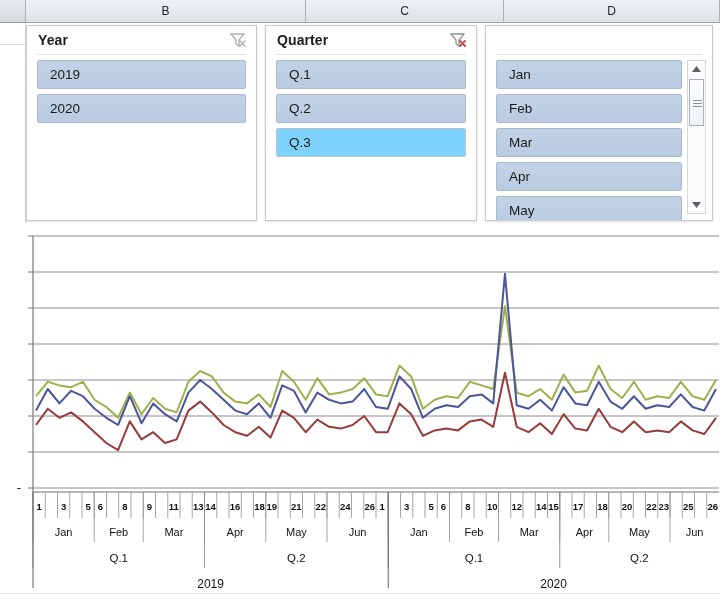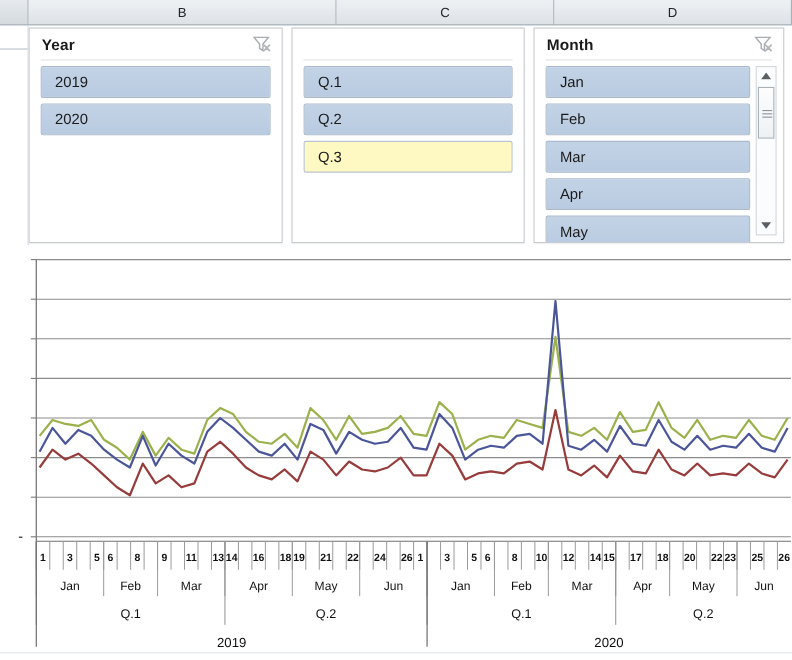--- a/index.html
+++ b/index.html
@@ -61,21 +61,21 @@
     position:absolute; left:10px; right:10px; top:28px; height:1px;
     background:#dfe3e7;
   }
   .slicer-items{
     position:absolute; left:10px; top:34px; right:10px; bottom:6px;
   }
   .sitem{
     position:relative; height:29px; margin-bottom:5px;
     border:1px solid #b9c4d4; border-radius:2px;
     box-sizing:border-box;
-    background:#fef9c3;
+    background:#7dd3fc;
     font-size:13.5px; color:#1a1a1a;
     line-height:27px; padding-left:12px;
   }
   .sitem.sel{
     background:linear-gradient(#c3d3e6,#b9cbe1);
     border-color:#aab9cc;
   }
 
   
   .slicer-items.with-sb{ right:30px; }
@@ -153,38 +153,38 @@
       </div>
     </div>
     <div class="slicer-rule"></div>
     <div class="slicer-items">
       <div class="sitem sel">2019</div>
       <div class="sitem sel">2020</div>
     </div>
   </div>
 
   <div class="slicer" style="left:265px; top:25px; width:212px; height:196px;">
+    <div class="slicer-header">
+      <div class="slicer-title">Quarter</div>
+      <div class="clear-filter">
+        <svg width="18" height="17" viewBox="0 0 18 17">
+          <path d="M2 2 H15 L10 8 V14 L7 12 V8 Z" fill="none" stroke="#8d9298" stroke-width="1.3"></path>
+          <path d="M11 9 L16 14 M16 9 L11 14" stroke="#c0504d" stroke-width="1.9" stroke-linecap="round"></path>
+        </svg>
+      </div>
+    </div>
     <div class="slicer-rule"></div>
     <div class="slicer-items">
       <div class="sitem sel">Q.1</div>
       <div class="sitem sel">Q.2</div>
       <div class="sitem">Q.3</div>
     </div>
   </div>
 
   <div class="slicer" style="left:485px; top:25px; width:228px; height:196px;">
-    <div class="slicer-header">
-      <div class="slicer-title">Month</div>
-      <div class="clear-filter">
-        <svg width="18" height="17" viewBox="0 0 18 17">
-          <path d="M2 2 H15 L10 8 V14 L7 12 V8 Z" fill="none" stroke="#a9adb2" stroke-width="1.3"></path>
-          <path d="M11 9 L16 14 M16 9 L11 14" stroke="#b2b6bb" stroke-width="1.6" stroke-linecap="round"></path>
-        </svg>
-      </div>
-    </div>
     <div class="slicer-rule"></div>
     <div class="slicer-items with-sb">
       <div class="sitem sel">Jan</div>
       <div class="sitem sel">Feb</div>
       <div class="sitem sel">Mar</div>
       <div class="sitem sel">Apr</div>
       <div class="sitem sel">May</div>
     </div>
     <div class="sb">
       <div class="sb-arrow up">

